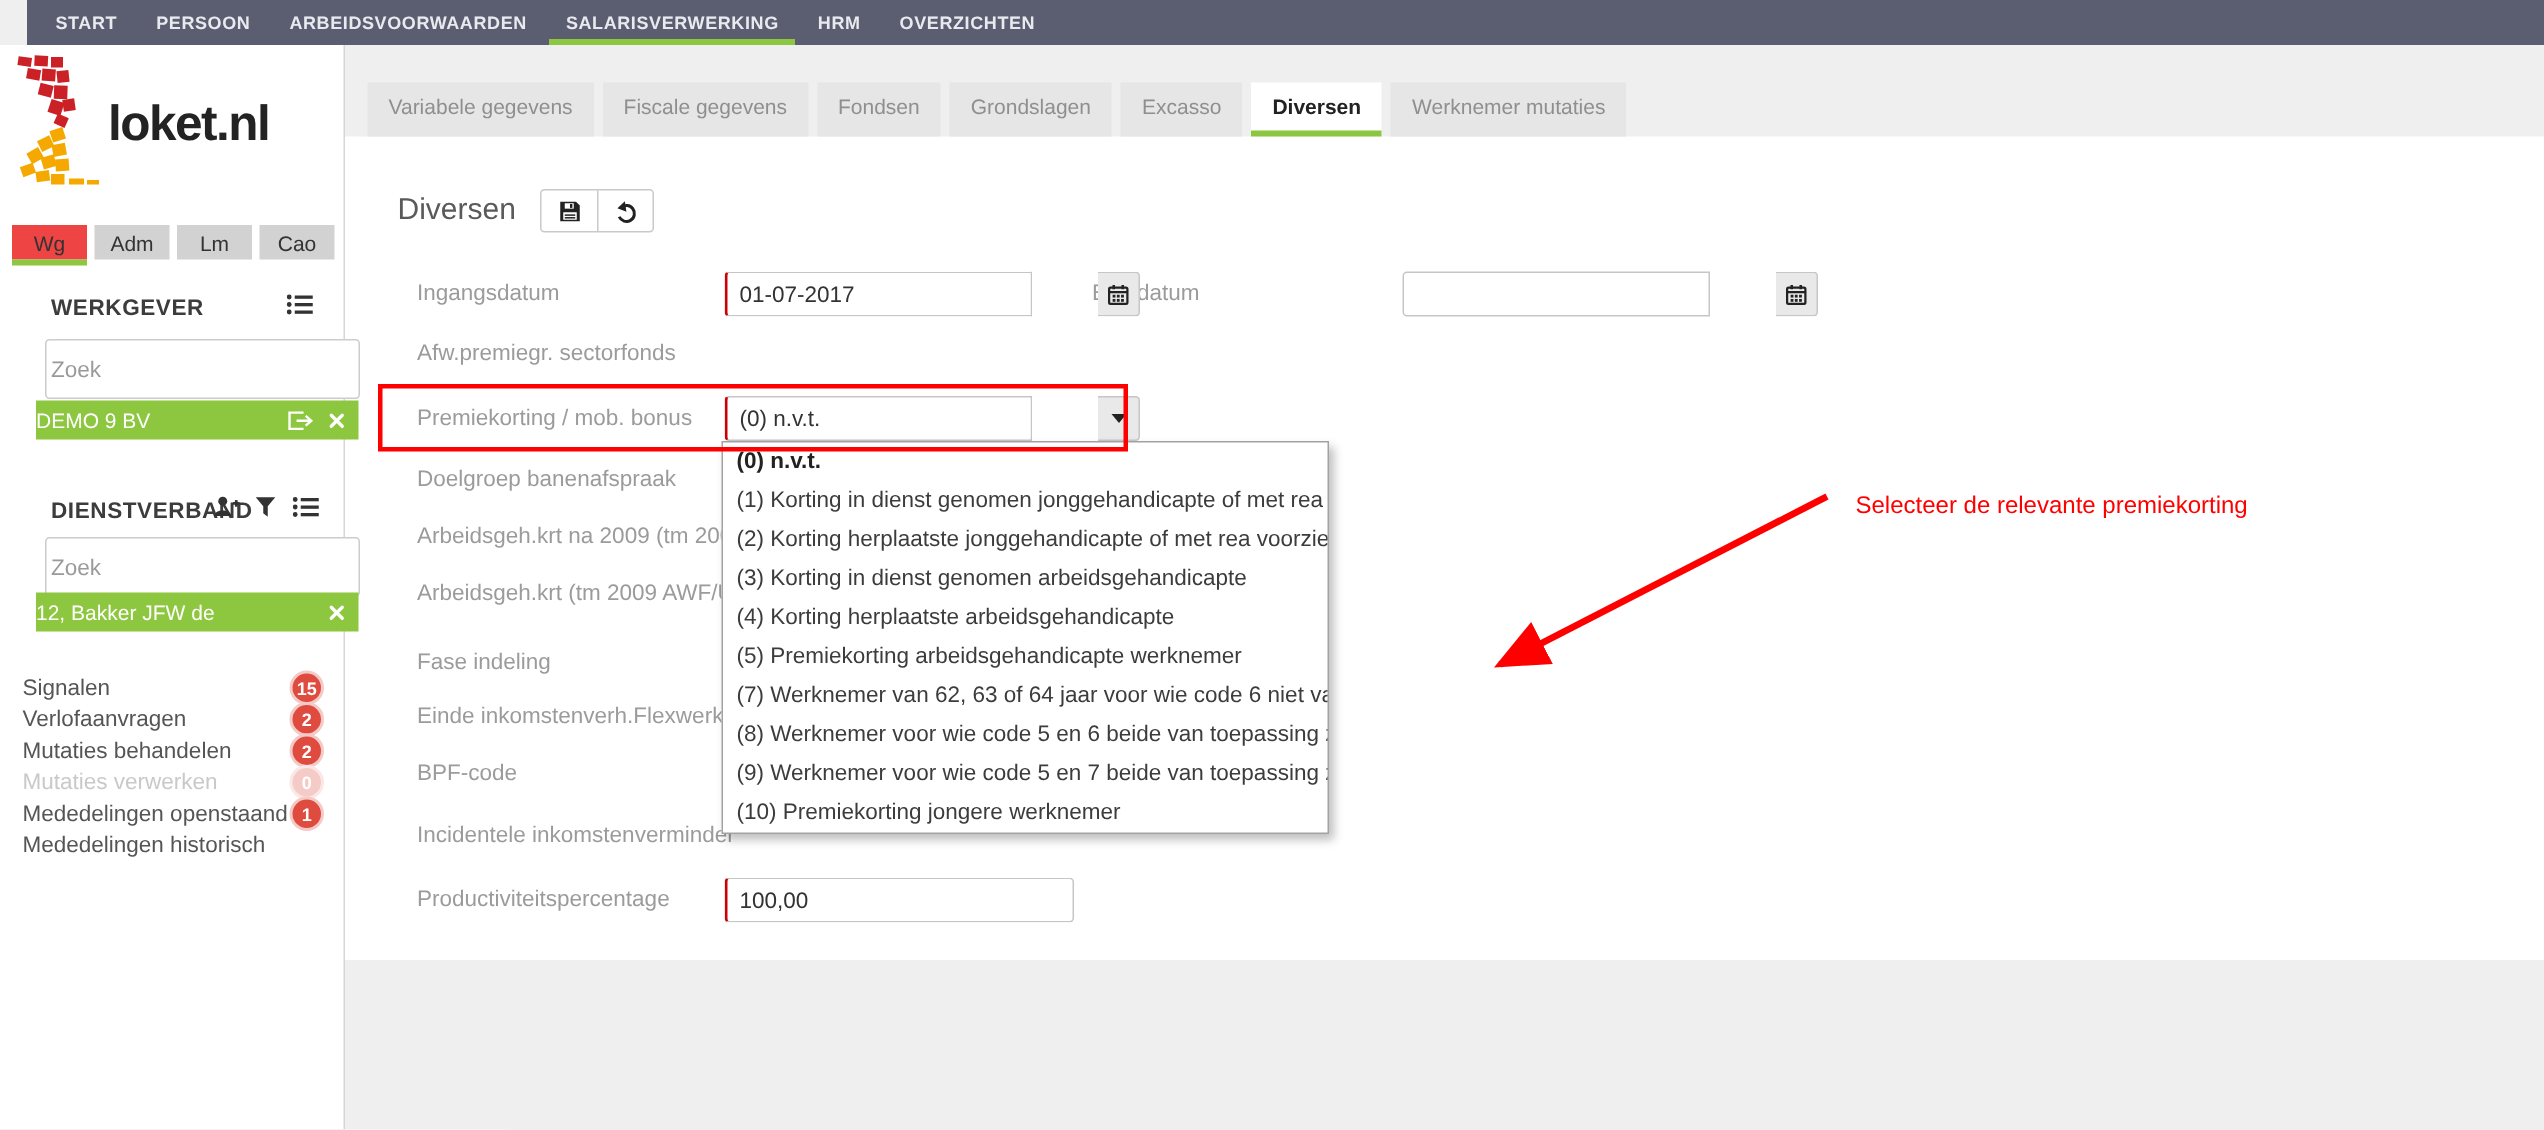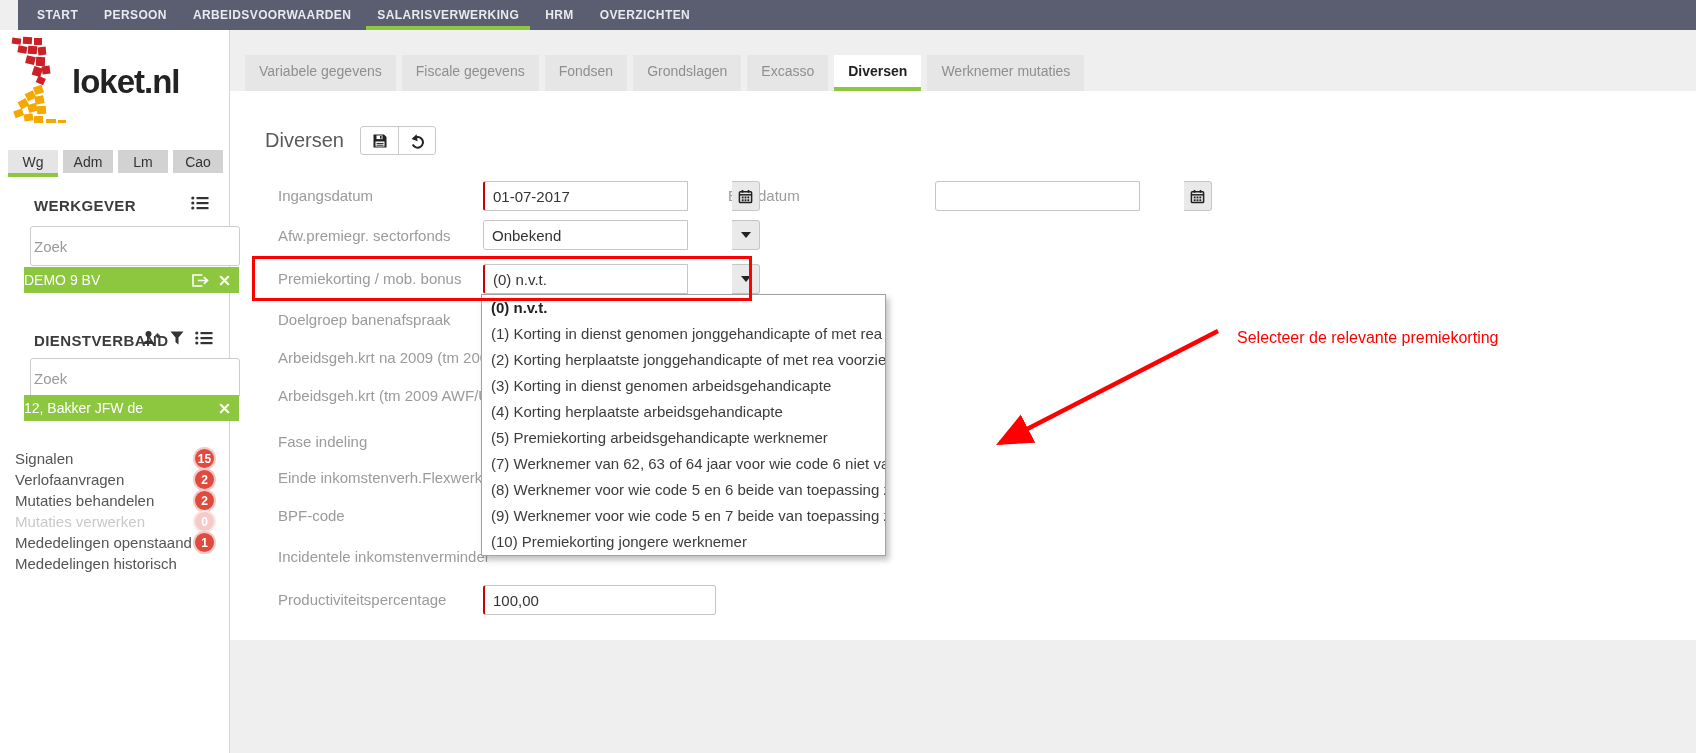--- a/index.html
+++ b/index.html
@@ -10,21 +10,21 @@
   
   .topnav { position:absolute; left:18px; top:0; width:1696px; height:30px; background:#5a5e70; display:flex; align-items:stretch; padding-left:6px; z-index:70; }
   .nav-item { position:relative; display:flex; align-items:center; padding:0 13px; color:#e9eaef; font-size:12px; font-weight:700; letter-spacing:.4px; cursor:pointer; }
   .nav-item.active::after { content:""; position:absolute; left:2px; right:2px; bottom:0; height:4px; background:#8dc63f; }
 
   
   .sidebar { position:absolute; left:0; top:30px; width:230px; height:723px; background:#fff; border-right:1px solid #d6d6d6; z-index:10; }
   .logo-svg { position:absolute; left:6px; top:6px; }
   .logo-text { position:absolute; left:72px; top:33px; font-size:33px; font-weight:700; color:#232323; letter-spacing:-1px; }
   .side-tab { position:absolute; top:120px; width:50px; height:23px; background:#d2d2d2; color:#333; font-size:14px; display:flex; align-items:center; justify-content:center; cursor:pointer; }
-  .side-tab.active { background:#e5e5e5; }
+  .side-tab.active { background:#ef4444; }
   .wg-underline { position:absolute; left:8px; top:143px; width:50px; height:4px; background:#8dc63f; }
   .section-title { position:absolute; left:15px; font-size:15px; font-weight:700; color:#3c3c3c; letter-spacing:.4px;margin-left:19px; }
   .icon-btn { position:absolute; cursor:pointer; line-height:0; }
   .zoek { position:absolute; left:30px; width:210px; height:40px; border:1px solid #ccc; border-radius:3px; padding:0 3px; font-size:15px; color:#333; font-family:inherit; background:#fff; }
   .zoek::placeholder { color:#9a9a9a; }
   .green-bar { position:absolute; left:24px; width:215px; height:26px; background:#8dc63f; color:#fff; font-size:14px; display:flex; align-items:center; padding-left:0; }
   .green-bar .bar-label { flex:1 1 auto; white-space:nowrap; overflow:hidden; }
   .bar-ico { margin-right:9px; line-height:0; cursor:pointer; }
   .slink { position:absolute; left:15px; width:205px; height:20px; font-size:15px; color:#555; cursor:pointer; }
   .slink .slbl { line-height:20px; }
@@ -285,26 +285,20 @@
             <rect x="7" y="8" width="2" height="2"></rect>
             <rect x="10" y="8" width="2" height="2"></rect>
             <rect x="4" y="11" width="2" height="2"></rect>
             <rect x="7" y="11" width="2" height="2"></rect>
             <rect x="10" y="11" width="2" height="2"></rect>
           </g>
         </svg>
     </div>
   </div>
 
-  <div class="ctl-group" style="left:483px; top:220px">
-    <div class="fakesel">Onbekend</div>
-    <div class="addon-btn">
-        <span class="caret"></span>
-      </div>
-  </div>
 
   <div class="ctl-group" style="left:483px; top:264px">
     <div class="fakesel req">(0) n.v.t.</div>
     <div class="addon-btn">
         <span class="caret"></span>
       </div>
   </div>
 
   <input class="plain-input" style="left: 483px; top: 585px;" value="100,00">
 

